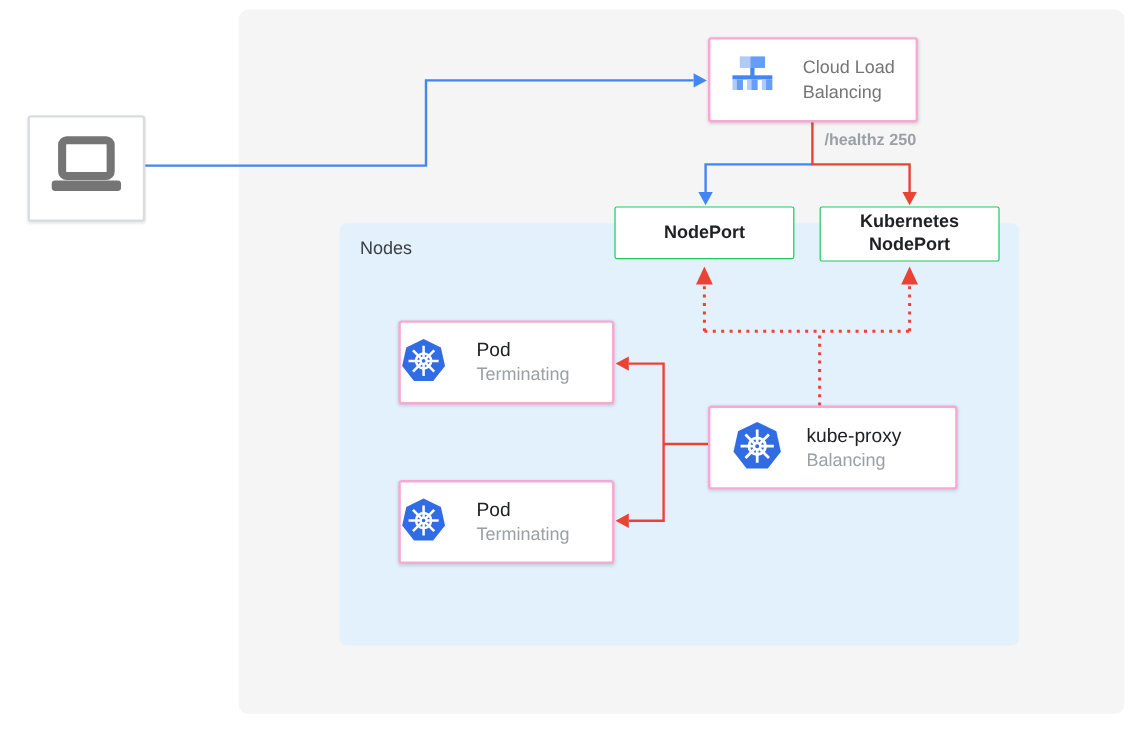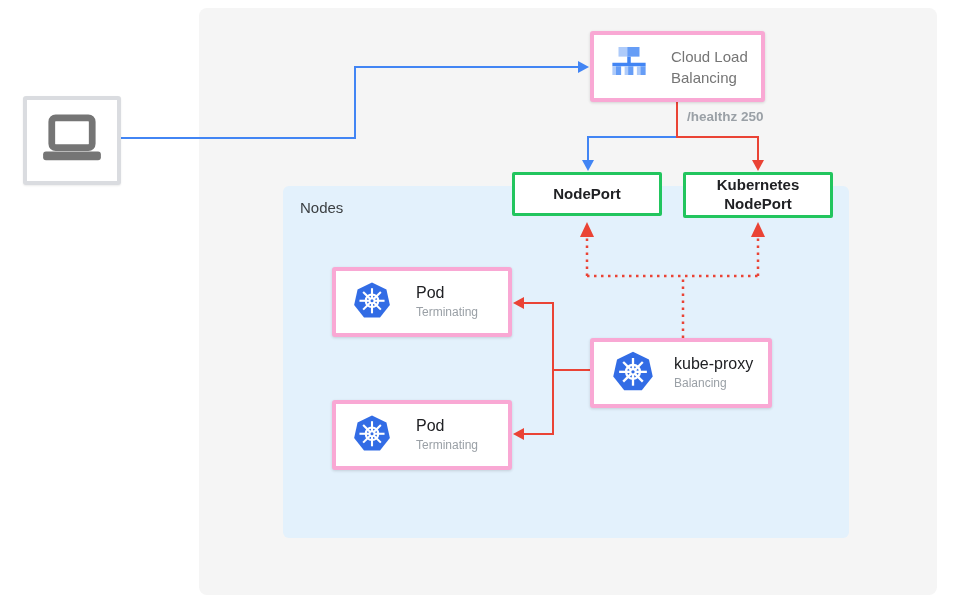--- a/index.html
+++ b/index.html
@@ -13,36 +13,36 @@
   .canvas{position:relative;width:953px;height:612px;background:#fff;overflow:hidden;}
   .bg{position:absolute;left:199px;top:8px;width:738px;height:587px;background:var(--canvas-bg);border-radius:8px;z-index:0;}
   .nodes-box{position:absolute;left:283px;top:186px;width:566px;height:352px;background:var(--nodes-bg);border-radius:6px;z-index:1;}
   .nodes-label{position:absolute;left:17px;top:13px;font-size:15px;color:#3c4043;}
   svg.connectors{position:absolute;left:0;top:0;width:953px;height:612px;z-index:2;pointer-events:none;}
   .line-blue{stroke:var(--blue);stroke-width:2;fill:none;}
   .line-red{stroke:var(--red);stroke-width:2;fill:none;}
   .line-red-dotted{stroke:var(--red);stroke-width:2.5;fill:none;stroke-dasharray:2.5 4.5;}
   .arrow-blue{fill:var(--blue);}
   .arrow-red{fill:var(--red);}
-  .card{position:absolute;background:#fff;border:4px solid #f9a8d4;border-radius:3px;
+  .card{position:absolute;background:#fff;border:2px solid #f9a8d4;border-radius:3px;
         box-shadow:0 1px 3px rgba(0,0,0,.14);z-index:3;display:flex;align-items:center;}
   .laptop-card{left:23px;top:96px;width:98px;height:89px;justify-content:center;border-color:var(--box-border);box-shadow:0 1px 2px rgba(0,0,0,.08);}
   .clb-card{left:590px;top:31px;width:175px;height:71px;padding-left:14px;gap:21px;}
   .clb-label{font-size:15px;line-height:21px;color:var(--text-gray);width:100px;}
   .healthz{position:absolute;left:687px;top:109px;font-size:13.5px;font-weight:bold;color:var(--text-light-gray);z-index:3;}
-  .port-card{position:absolute;background:#fff;border:3px solid #22c55e;border-radius:2px;z-index:3;
+  .port-card{position:absolute;background:#fff;border:1px solid #22c55e;border-radius:2px;z-index:3;
              display:flex;align-items:center;justify-content:center;text-align:center;
              font-size:15px;font-weight:bold;color:var(--text-dark);line-height:1.25;}
   .nodeport-card{left:512px;top:172px;width:150px;height:44px;}
   .hc-card{left:683px;top:172px;width:150px;height:46px;}
-  .pod-card{left:332px;top:267px;width:180px;height:70px;padding-left:17px;gap:25px;}
+  .pod-card{left:332px;top:267px;width:180px;height:70px;gap:25px;}
   .pod-card.second{top:400px;}
-  .kp-card{left:590px;top:338px;width:182px;height:70px;padding-left:18px;gap:20px;}
+  .kp-card{left:590px;top:338px;width:208px;height:70px;padding-left:18px;gap:20px;}
   .card-title{font-size:16px;line-height:20px;color:var(--text-dark);}
-  .card-sub{font-size:12px;line-height:19px;color:var(--text-light-gray);}
+  .card-sub{font-size:15px;line-height:19px;color:var(--text-light-gray);}
   .k8s-hept{fill:var(--kubernetes-blue);}
   .k8s-wheel{stroke:#fff;fill:none;}
   .k8s-hub{fill:var(--kubernetes-blue);stroke:#fff;}
   .clb-light{fill:var(--icon-light-blue);} .clb-mid{fill:var(--icon-mid-blue);} .clb-strong{fill:var(--icon-strong-blue);}
   .laptop-stroke{stroke:var(--text-gray);fill:#fff;} .laptop-fill{fill:var(--text-gray);}
 </style>
 </head>
 <body>
 
 <div class="canvas">

